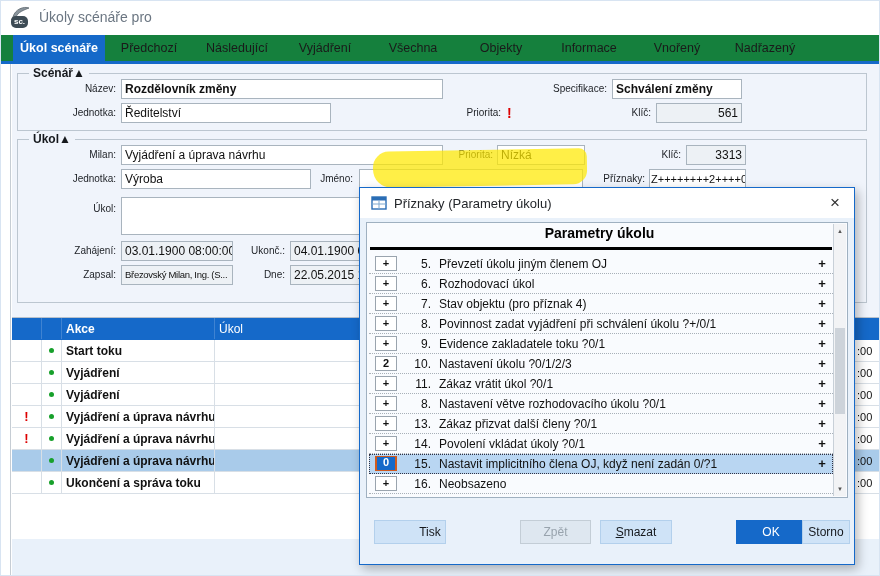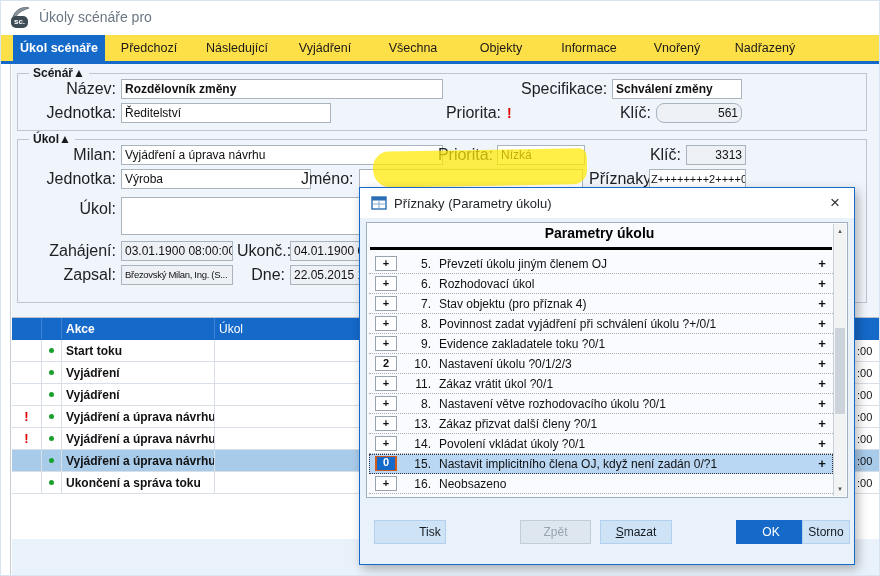--- a/index.html
+++ b/index.html
@@ -10,35 +10,35 @@
 
   
   .titlebar{position:absolute;left:0;top:0;width:880px;height:32px;background:#fff;}
   .appicon{position:absolute;left:8px;top:4px;width:24px;height:24px;}
   .appicon .scbox{position:absolute;left:2px;bottom:1px;width:17px;height:12px;background:#3d4b55;
        color:#fff;font-size:8px;font-weight:bold;line-height:12px;text-align:center;border-radius:5px;}
   .appicon svg{position:absolute;left:0;top:0;}
   .wintitle{position:absolute;left:38px;top:8px;font-size:14px;color:#6b7682;}
 
   
-  .tabbar{position:absolute;left:0;top:34px;width:880px;height:26px;background:#fde047;
+  .tabbar{position:absolute;left:0;top:34px;width:880px;height:26px;background:#15803d;
           display:flex;padding-left:12px;}
   .tab{width:88px;text-align:center;line-height:26px;font-size:12.5px;color:#1a1a1a;cursor:default;}
   .tab.active{background:#1569c9;color:#fff;font-weight:bold;width:92px;}
   .tab-underline{position:absolute;left:0;top:60px;width:880px;height:3px;background:#1569c9;}
 
   
   .gutter{position:absolute;left:0;top:63px;width:10px;height:513px;background:#fff;border-right:1px solid #c6cdd4;}
   .formbg{position:absolute;left:11px;top:63px;width:869px;height:253px;background:#f0f4fb;}
   .bottomstrip{position:absolute;left:11px;top:538px;width:869px;height:38px;background:#e9f1fa;}
 
   
   .grp{position:absolute;border:1px solid #bcc6d0;}
   .glab{position:absolute;font-weight:bold;font-size:12px;background:#f0f4fb;padding:0 4px;line-height:12px;color:#16191d;}
-  .lbl{position:absolute;text-align:right;font-size:16px;line-height:20px;height:20px;color:#1c1f24;}
+  .lbl{position:absolute;text-align:right;font-size:10px;line-height:20px;height:20px;color:#1c1f24;}
   .fld{position:absolute;height:20px;line-height:18px;background:#fff;border:1px solid #a9b4be;
        padding:0 3px;font-size:12px;overflow:hidden;white-space:nowrap;}
   .fld.ro{background:#edf1f5;}
   .fld.b{font-weight:bold;}
   .fld.r{text-align:right;}
   .fld.sm{font-size:12px;line-height:18px;}
   .fld.xs{font-size:9.5px;letter-spacing:-0.3px;line-height:18px;}
   .excl{position:absolute;color:#dd0000;font-weight:bold;font-size:14px;line-height:20px;}
   .bigfld{position:absolute;background:#fff;border:1px solid #a9b4be;}
   .marker{position:absolute;left:372px;top:149px;width:214px;height:36px;z-index:5;
@@ -130,21 +130,21 @@
   <div class="glab" style="left:28px;top:66px;">Scénář▲</div>
   <div class="lbl" style="left:20px;top:78px;width:95px;">Název:</div>
   <div class="fld b" style="left:120px;top:78px;width:322px;">Rozdělovník změny</div>
   <div class="lbl" style="left:520px;top:78px;width:86px;">Specifikace:</div>
   <div class="fld b" style="left:611px;top:78px;width:130px;">Schválení změny</div>
   <div class="lbl" style="left:20px;top:102px;width:95px;">Jednotka:</div>
   <div class="fld" style="left:120px;top:102px;width:210px;">Ředitelství</div>
   <div class="lbl" style="left:440px;top:102px;width:60px;">Priorita:</div>
   <div class="excl" style="left:506px;top:102px;">!</div>
   <div class="lbl" style="left:596px;top:102px;width:54px;">Klíč:</div>
-  <div class="fld ro r" style="left:655px;top:102px;width:86px;border-radius:8px;">561</div>
+  <div class="fld ro r" style="left:655px;top:102px;width:86px;">561</div>
 
   <div class="grp" style="left:16px;top:138px;width:850px;height:164px;"></div>
   <div class="glab" style="left:28px;top:132px;">Úkol▲</div>
   <div class="lbl" style="left:20px;top:144px;width:95px;">Milan:</div>
   <div class="fld" style="left:120px;top:144px;width:322px;">Vyjádření a úprava návrhu</div>
   <div class="lbl" style="left:432px;top:144px;width:60px;">Priorita:</div>
   <div class="fld" style="left:496px;top:144px;width:88px;">Nízká</div>
   <div class="lbl" style="left:622px;top:144px;width:58px;">Klíč:</div>
   <div class="fld ro r" style="left:685px;top:144px;width:60px;">3313</div>
 

